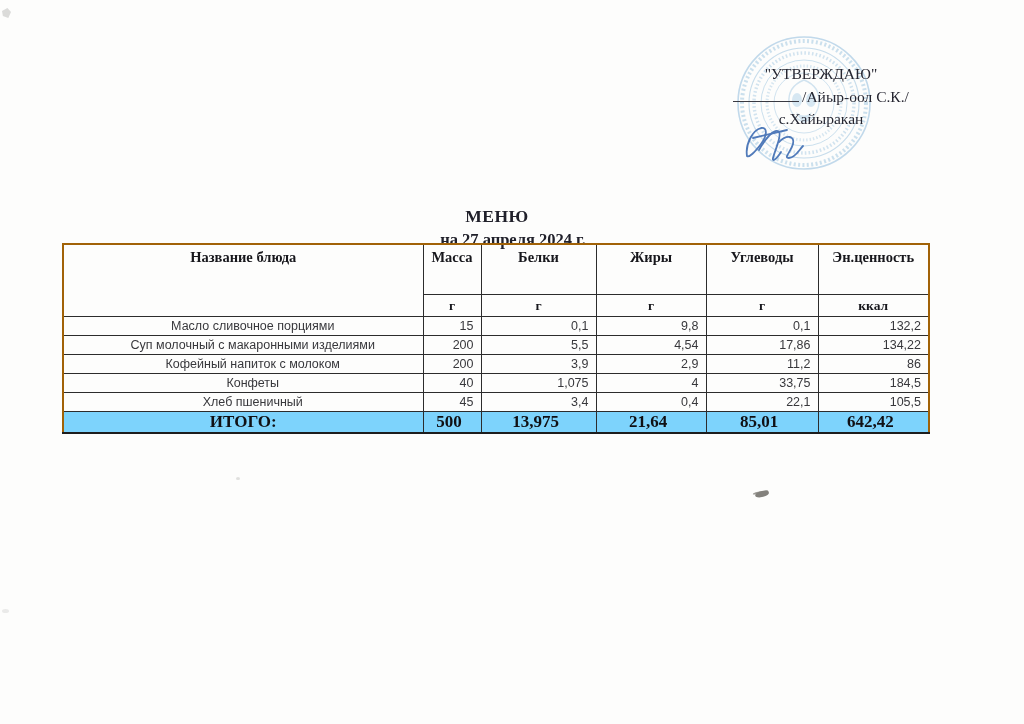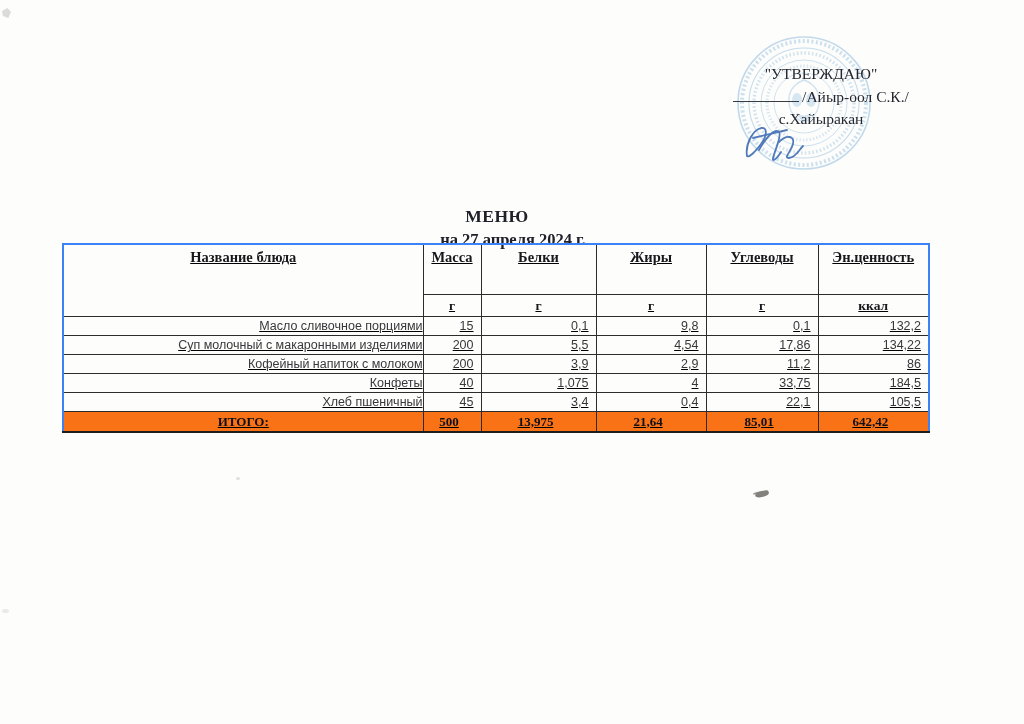--- a/index.html
+++ b/index.html
@@ -61,21 +61,21 @@
     table-layout: fixed;
     z-index: 2;
     font-family: "Liberation Serif", serif;
   }
   table.menu td, table.menu th {
     border: 1px solid #2c2c2c;
     padding: 0;
     overflow: hidden;
     white-space: nowrap;
   }
-  table.menu { border: 2px solid #3b82f6; text-decoration: underline; }
+  table.menu { border: 2px solid #a16207; }
   tr.head1 th {
     height: 45px;
     font-size: 14.5px;
     font-weight: bold;
     color: #17171c;
     vertical-align: top;
     padding-top: 4px;
   }
   tr.units td {
     height: 21px;
@@ -83,27 +83,27 @@
     font-size: 13.5px;
     font-weight: bold;
     color: #17171c;
   }
   tr.data td {
     height: 18px;
     font-family: "Liberation Sans", sans-serif;
     font-size: 12.5px;
     color: #38383c;
   }
-  tr.data td.name { text-align: right; padding-left: 19px; }
+  tr.data td.name { text-align: center; padding-left: 19px; }
   tr.data td.num  { text-align: right; padding-right: 7px; }
   tr.total td {
     height: 19px;
-    background: #f97316;
+    background: #7dd3fc;
     font-weight: bold;
-    font-size: 13px;
+    font-size: 17px;
     color: #101014;
     border-bottom: 2px solid #1d1d1d;
   }
   tr.total td.label { text-align: center; }
   tr.total td.num   { text-align: center; padding-right: 6px; }
 
   
   .speck { position: absolute; z-index: 1; }
   .speck-tl {
     left: 2px; top: 8px; width: 9px; height: 10px;

